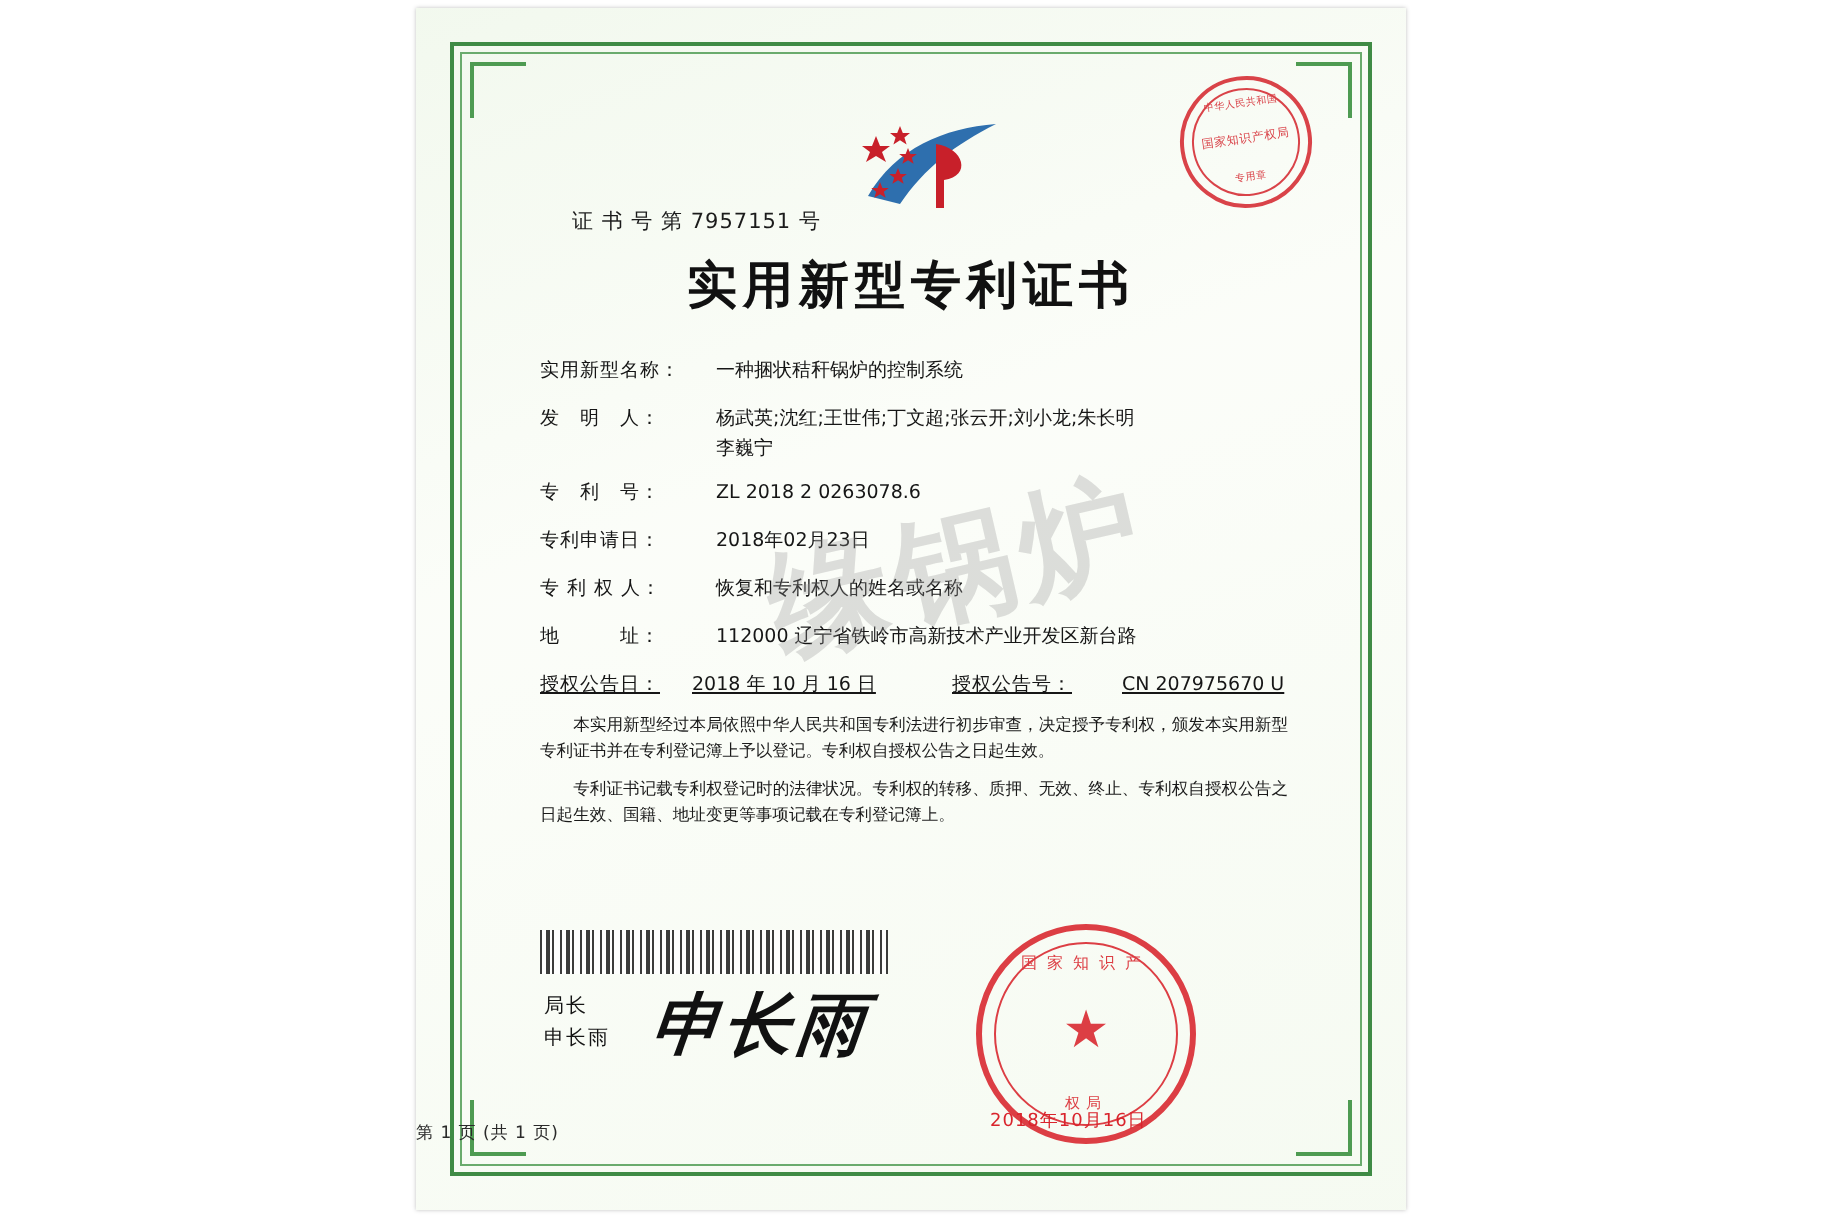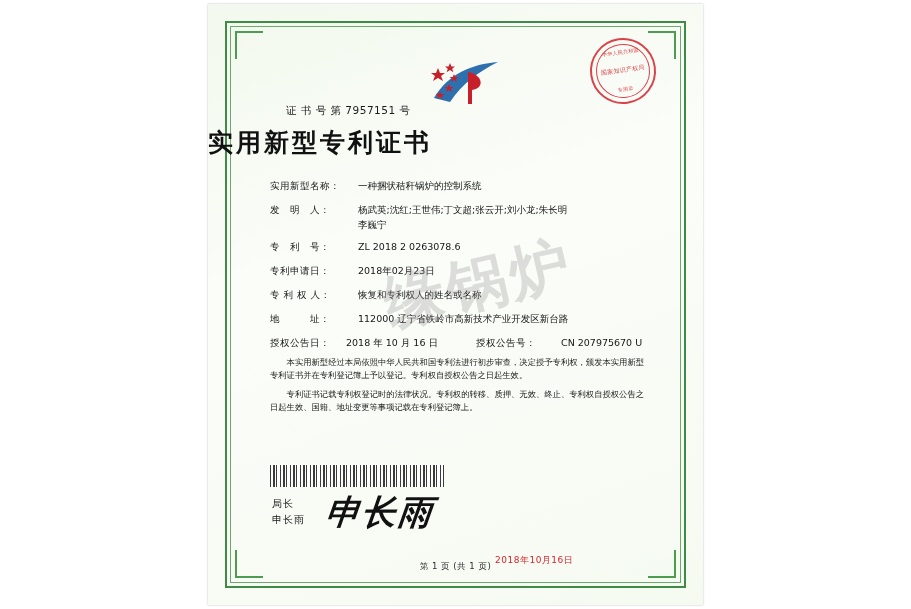--- a/index.html
+++ b/index.html
@@ -90,20 +90,21 @@
     top: 54px;
     width: 74px;
     height: 56px;
   }
 
   .title {
     position: absolute;
     left: 0;
     right: 0;
     top: 122px;
+    text-align: center;
     font-family: "DejaVu Serif", serif;
     font-weight: bold;
     font-size: 25px;
     letter-spacing: 3px;
     color: #111;
   }
 
   
   .stamp-top {
     position: absolute;
@@ -163,20 +164,21 @@
   }
   .field-value .cont {
     display: block;
   }
   .row-tight { margin-bottom: 7px; }
 
   .two-col {
     display: flex;
     align-items: flex-start;
     margin-bottom: 9px;
+    text-decoration: underline;
   }
   .two-col .col-a { display: flex; width: 206px; flex: 0 0 206px; }
   .two-col .col-b { display: flex; flex: 1; gap: 19px; }
   .two-col .field-label { width: 76px; flex: 0 0 76px; }
   .two-col .col-b .field-label { width: 66px; flex: 0 0 66px; }
 
   
   .paras {
     position: absolute;
     left: 62px;
@@ -292,21 +294,20 @@
     pointer-events: none;
     letter-spacing: 4px;
   }
 
   
   .page-foot {
     position: absolute;
     left: 0;
     right: 0;
     bottom: 32px;
-    text-align: center;
     font-size: 8.5px;
     color: #2a2a2a;
     letter-spacing: 0.5px;
   }
 </style>
 </head>
 <body>
 
 <div id="canvas">
 
@@ -398,20 +399,26 @@
     </div>
 
     <div class="barcode"></div>
 
     <div class="sig-label">
       <div>局长</div>
       <div>申长雨</div>
     </div>
     <div class="sig-hand">申长雨</div>
 
+    <div class="stamp-main">
+      <div class="ring2"></div>
+      <div class="arc-top">国家知识产</div>
+      <div class="star">★</div>
+      <div class="arc-bot">权局</div>
+    </div>
     <div class="stamp-date">2018年10月16日</div>
 
     <div class="watermark">缘锅炉</div>
 
     <div class="page-foot">第 1 页 (共 1 页)</div>
 
   </div>
 </div>
 
 </body></html>

